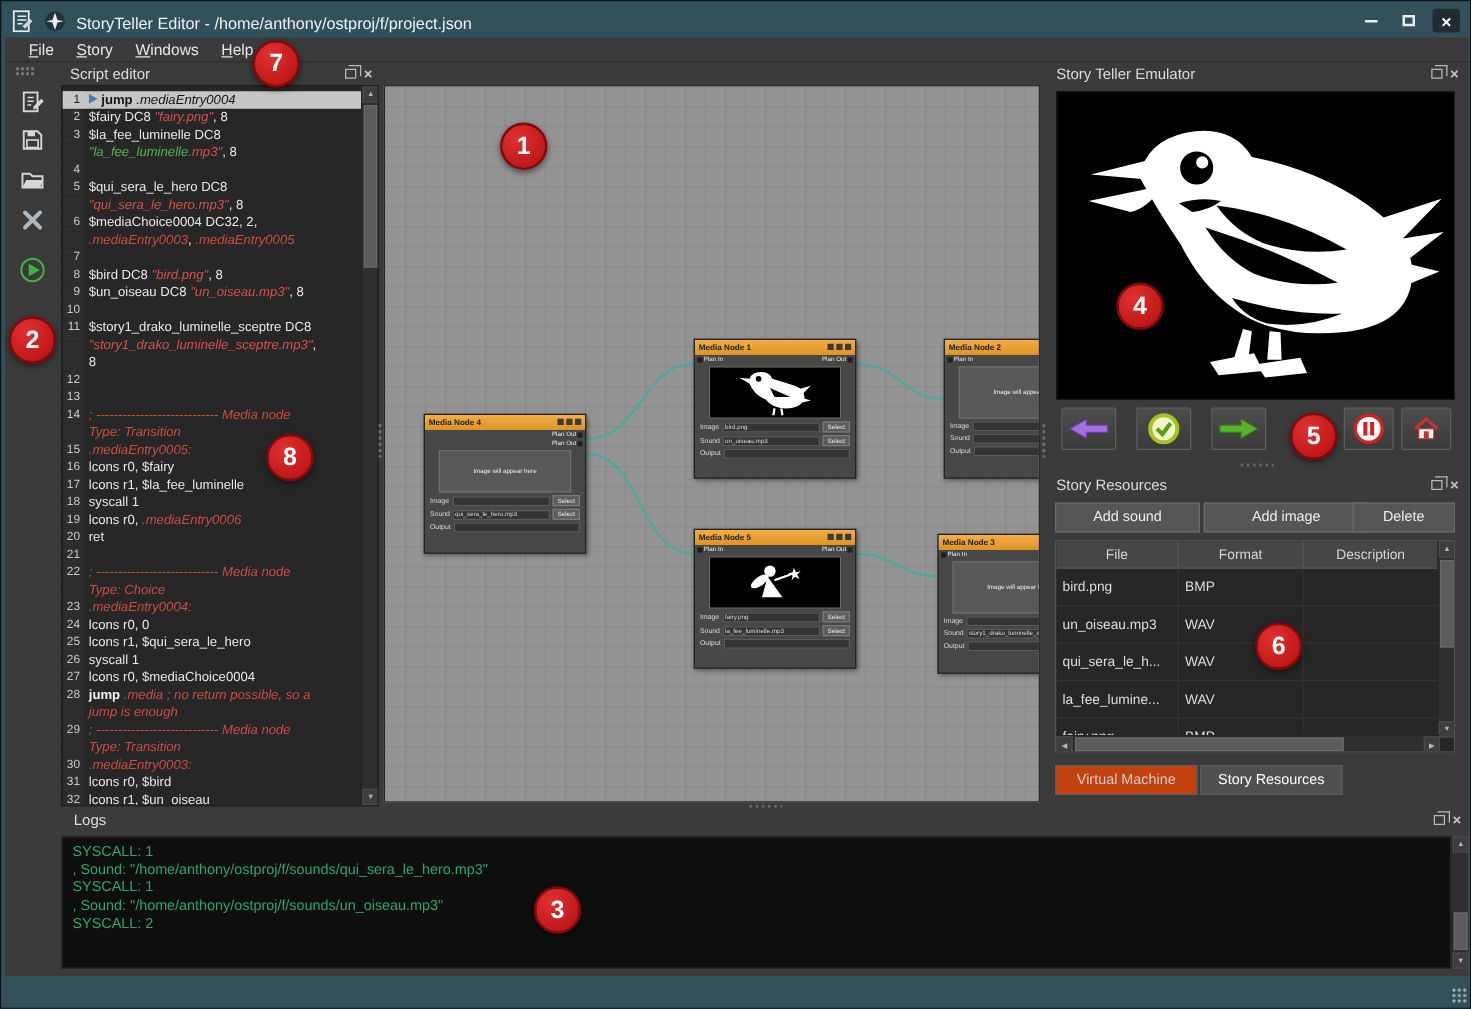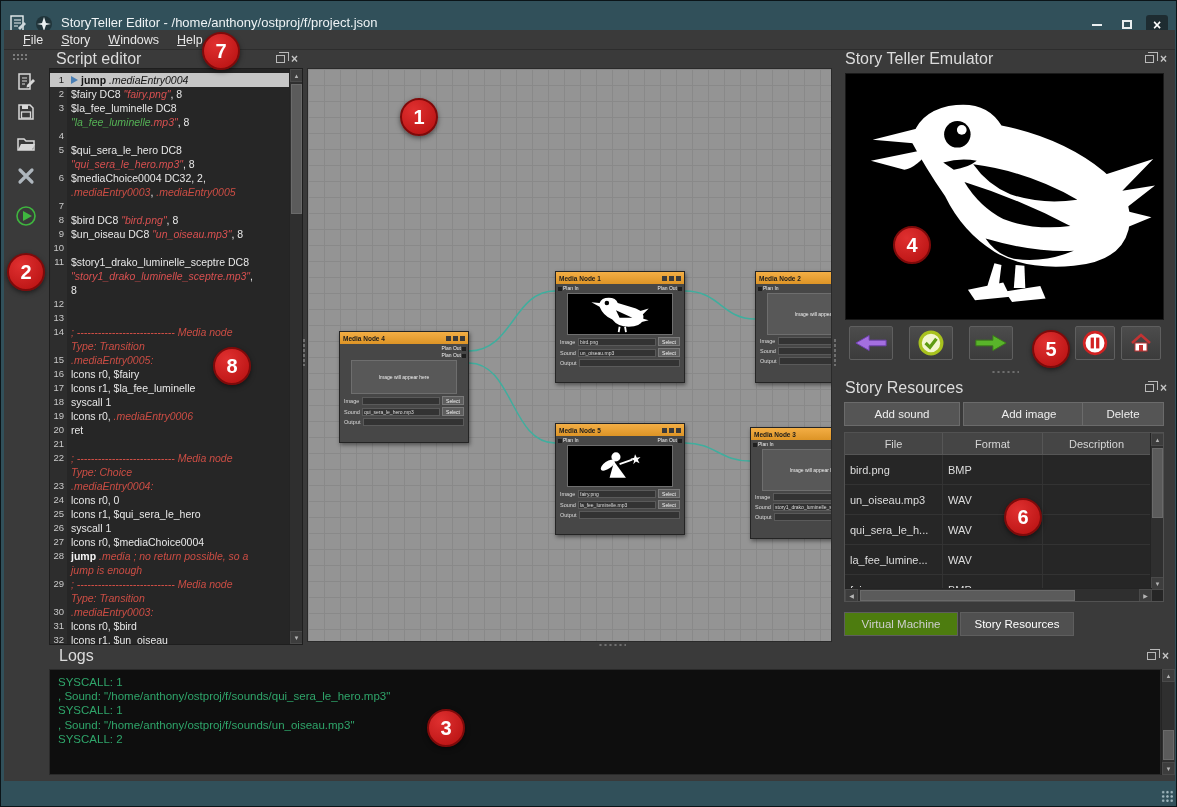--- a/index.html
+++ b/index.html
@@ -1,22 +1,22 @@
 <!DOCTYPE html>
 <html><head>
 <meta charset="utf-8">
 <style>
   *{margin:0;padding:0;box-sizing:border-box}
   html,body{background:#1c1c1c}
   #app{position:relative;width:1177px;height:807px;background:#31505a;overflow:hidden;
        font-family:"Liberation Sans",sans-serif;border:1px solid #0b1418}
 
   
-  .titlebar{position:absolute;left:0;top:0;width:100%;height:29px;display:flex;align-items:flex-start;
-            gap:8px;padding:14px 8px;color:#eef3f5;font-size:13px}
+  .titlebar{position:absolute;left:0;top:0;width:100%;height:29px;display:flex;align-items:flex-end;
+            gap:8px;padding:4px 8px;color:#eef3f5;font-size:13px}
   .tb-icon{width:18px;height:18px;flex:0 0 auto}
   .tb-title{flex:1;white-space:nowrap;overflow:hidden}
   .win-controls{display:flex;gap:8px;align-items:center}
   .winbtn{width:22px;height:19px;display:flex;align-items:center;justify-content:center;cursor:default}
   .glyph-min{width:10px;height:2px;background:#e9eef0}
   .glyph-max{width:10px;height:9px;border:2px solid #e9eef0}
   .winbtn.close{background:#1e2c31;border-radius:3px;color:#fff;font-weight:bold;font-size:14px}
 
   
   .menubar{position:absolute;left:3px;top:29px;width:1171px;height:19px;background:#3a3a3a;
@@ -28,21 +28,21 @@
   .workspace{position:absolute;left:3px;top:48px;width:1171px;height:732px;background:#3a3a3a;
              border-top:1px solid #2d2d2d;overflow:hidden}
 
   
   .lefttools{position:absolute;left:0;top:0;width:43px;height:732px}
   .handle-dots{position:absolute;left:8px;top:3px;width:16px;height:8px;
      background-image:radial-gradient(#7c7c7c 1px,transparent 1.4px);background-size:4px 4px}
   .ltool{position:absolute;left:10px;width:24px;height:24px;display:flex;align-items:center;justify-content:center}
 
   
-  .dock-title{position:absolute;height:18px;color:#dcdcdc;font-size:16px;display:flex;align-items:center}
+  .dock-title{position:absolute;height:18px;color:#dcdcdc;font-size:12px;display:flex;align-items:center}
   .dock-icons{position:absolute;display:flex;gap:6px;align-items:center}
   .fl-glyph{position:relative;width:9px;height:8px;border:1px solid #b9b9b9}
   .fl-glyph::before{content:"";position:absolute;left:2px;top:-4px;width:9px;height:8px;border:1px solid #b9b9b9;border-bottom:none;border-left:none}
   .cl-glyph{color:#c4c4c4;font-size:12px;font-weight:bold;line-height:10px}
 
   
   .editor{position:absolute;left:45px;top:18px;width:254px;height:577px;background:#262626;
           border:1px solid #1e1e1e;overflow:hidden;font-family:"Liberation Sans",sans-serif}
   .code-lines{position:absolute;left:0;top:4px;right:13px}
   .cline{display:flex;height:14px;line-height:14px;font-size:10.5px;white-space:pre;overflow:hidden}
@@ -105,21 +105,21 @@
   .thead{display:flex;height:22px;background:#454545;border-bottom:1px solid #565656}
   .thcell{display:flex;align-items:center;justify-content:center;color:#d6d6d6;border-right:1px solid #565656}
   .tbody .trow{display:flex;height:30px;border-bottom:1px solid #333}
   .tcell{display:flex;align-items:center;padding:0 5px;border-right:1px solid #333;
          overflow:hidden;white-space:nowrap}
   .thcell:nth-child(1),.tcell:nth-child(1){width:98px}
   .thcell:nth-child(2),.tcell:nth-child(2){width:100px}
   .thcell:nth-child(3),.tcell:nth-child(3){width:107px;border-right:none}
   .tabbtn{position:absolute;top:562px;height:24px;border:1px solid #5e5e5e;font-size:11.5px;
           display:flex;align-items:center;justify-content:center}
-  .tabbtn.inactive{background:#4d7c0f;color:#cfcfcf}
+  .tabbtn.inactive{background:#c2410c;color:#cfcfcf}
   .tabbtn.active{background:#505050;color:#fff}
 
   
   .logsdock{position:absolute;left:43px;top:595px;width:1128px;height:137px}
   .console{position:absolute;left:2px;top:24px;width:1112px;height:106px;background:#0e0e0e;
            border:1px solid #2a2a2a;padding:5px 8px;overflow:hidden}
   .logline{color:#2fa56a;font-size:11.5px;line-height:14.2px;white-space:pre}
 
   
   .statusbar{position:absolute;left:0;top:780px;width:1177px;height:27px;background:#31505a}

